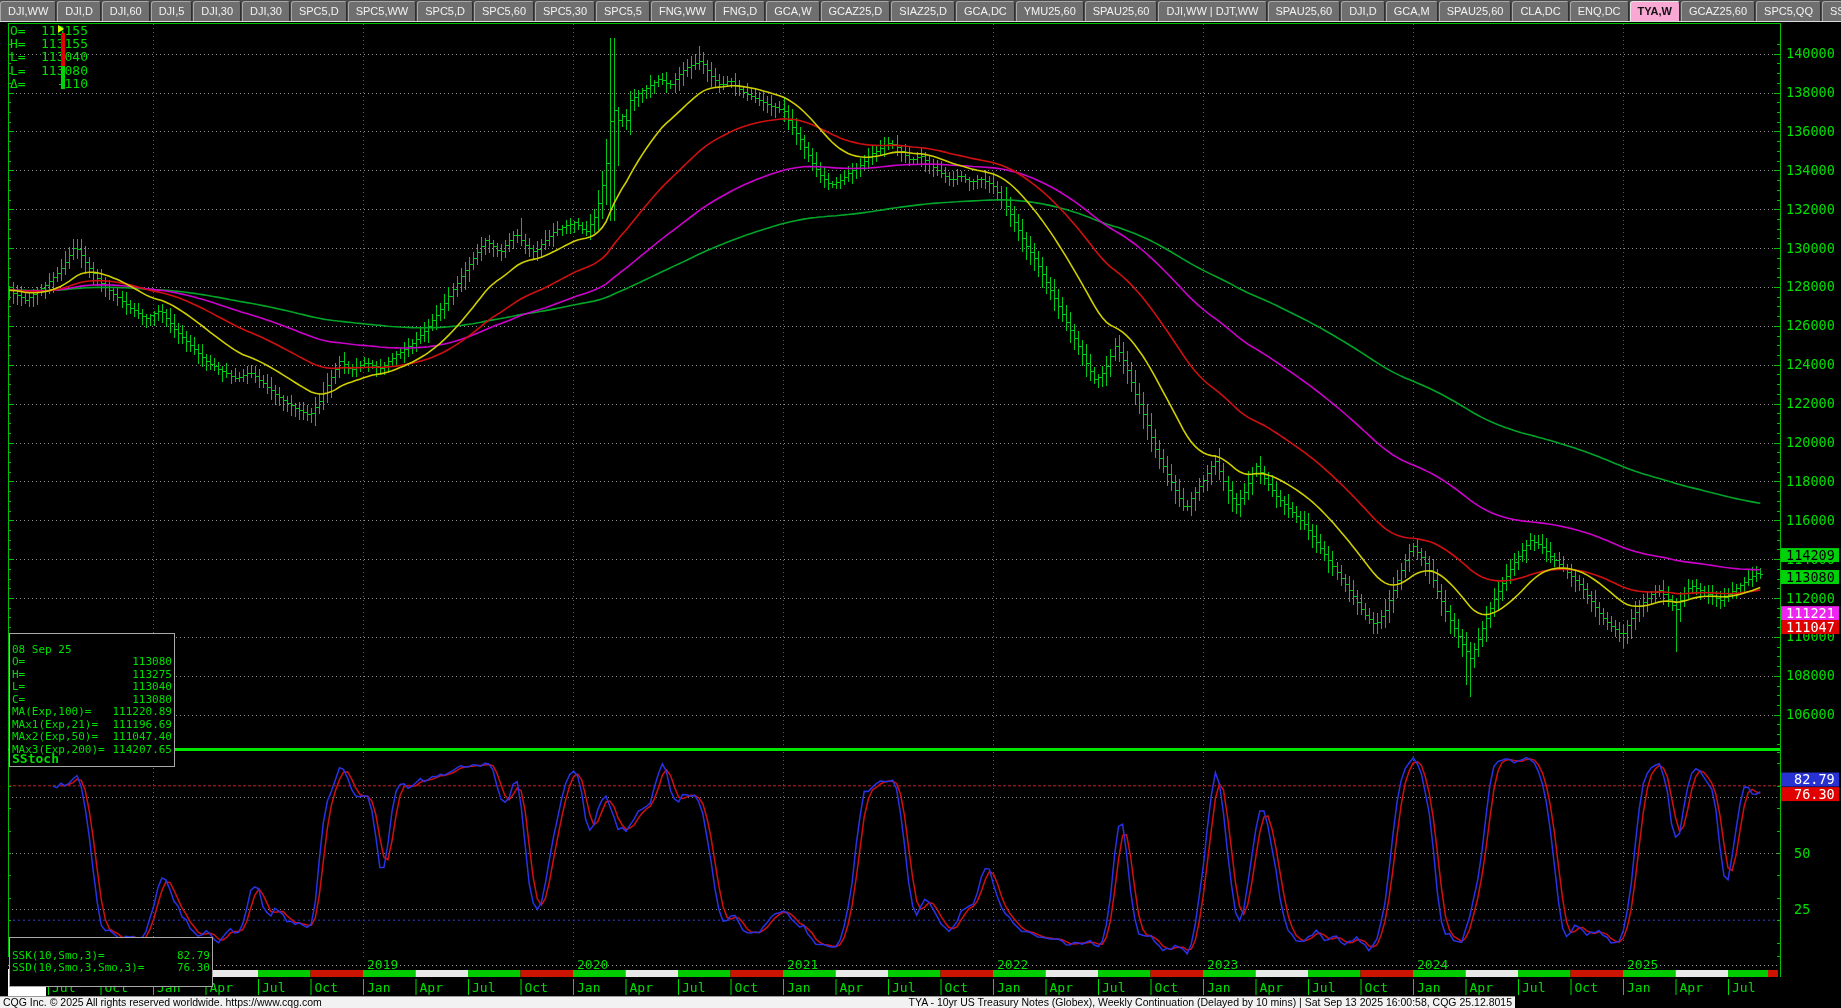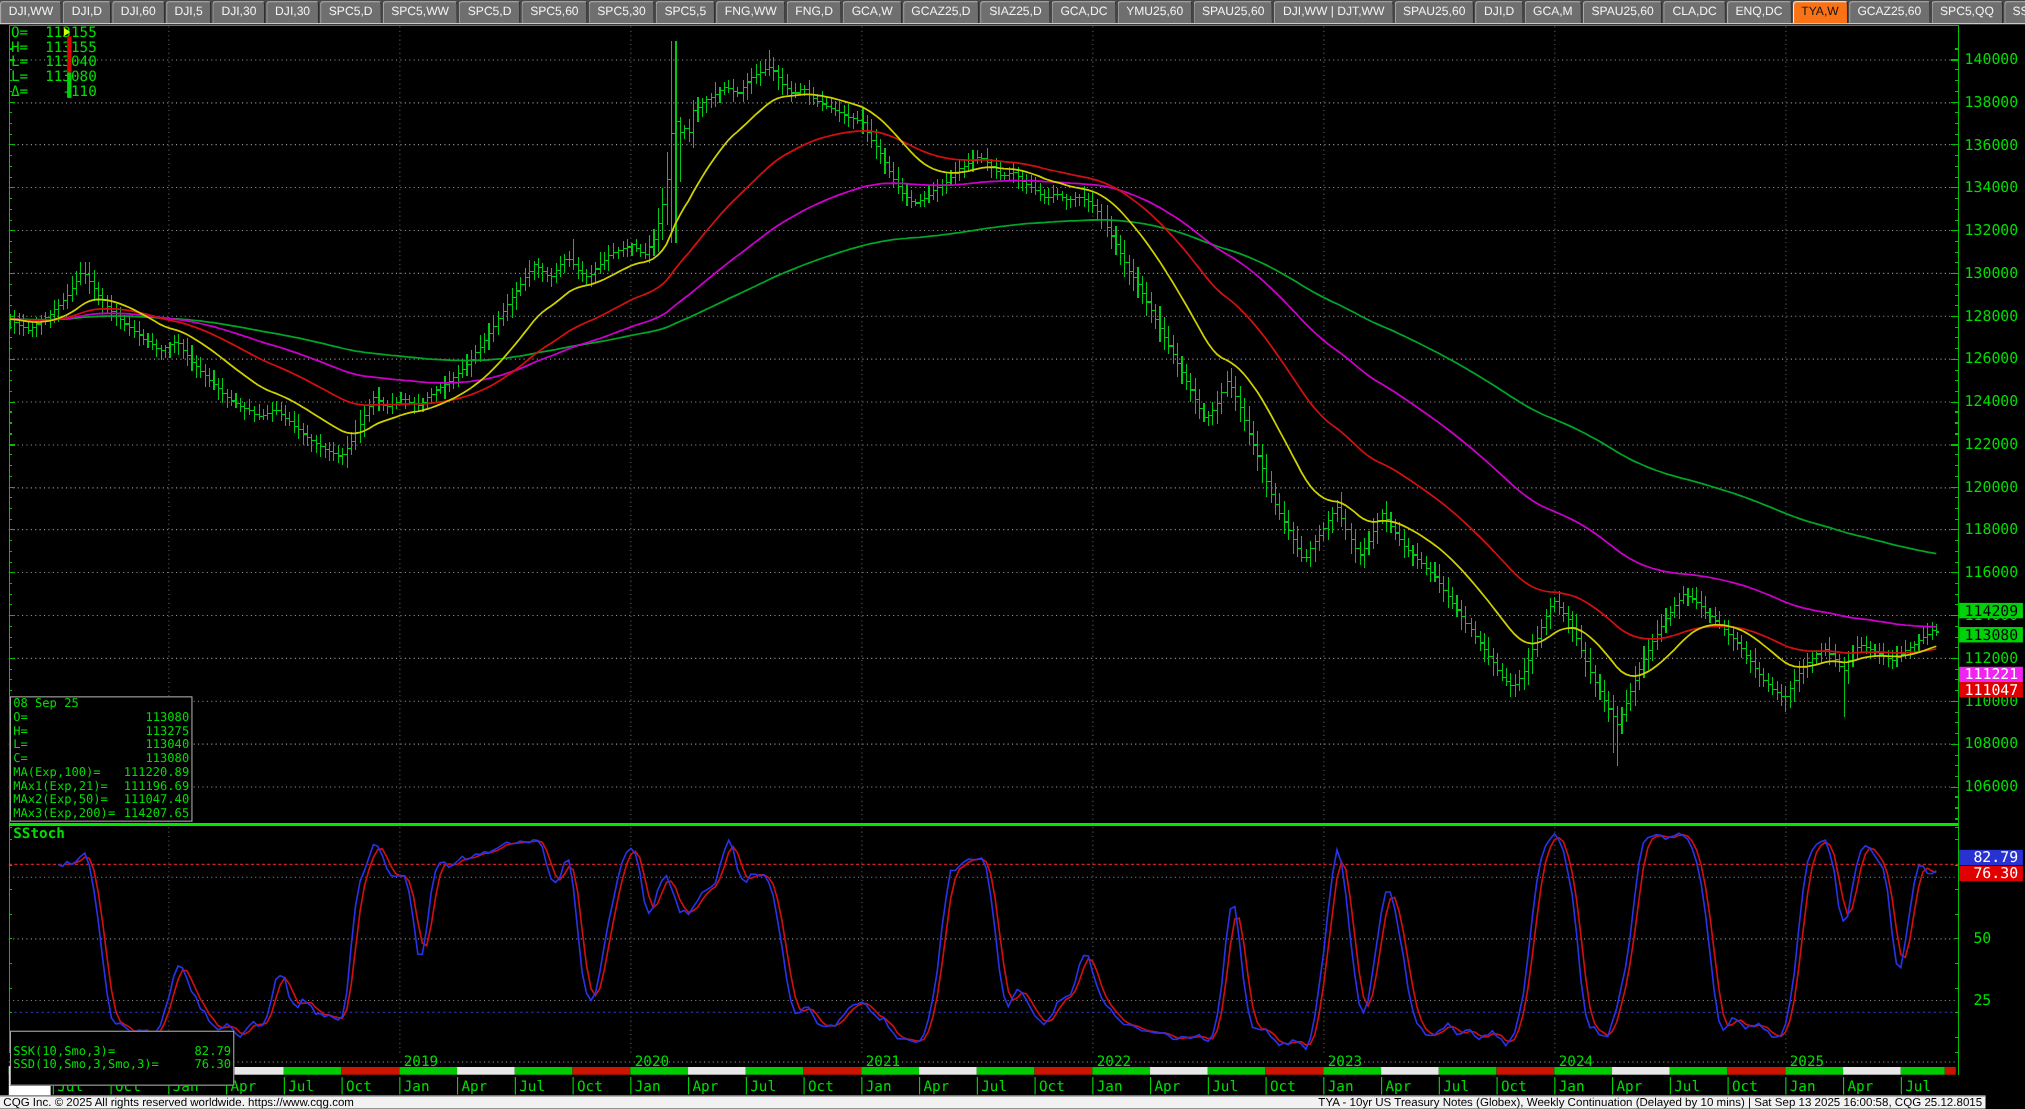--- a/index.html
+++ b/index.html
@@ -4,41 +4,41 @@
 <style>
   html,body{margin:0;padding:0;background:#000;width:1841px;height:1008px;overflow:hidden;}
   #app{position:relative;width:1841px;height:1008px;background:#000;font-family:"DejaVu Sans Mono",monospace;}
   
   #tabbar{position:absolute;top:0;left:0;width:1841px;height:22px;background:#484848;
     border-bottom:1px solid #d8d8d8;display:flex;align-items:flex-end;overflow:hidden;box-sizing:border-box;}
   .tab{flex:0 0 auto;height:19px;line-height:18px;margin:0 1px 0 0;padding:0 7px;
     background:#6f6f6f;color:#f2f2f2;font-family:"Liberation Sans",sans-serif;font-size:11px;
     border-top:1px solid #a8a8a8;border-left:1px solid #a8a8a8;border-right:1px solid #2e2e2e;
     border-radius:3px 3px 0 0;white-space:nowrap;cursor:default;}
-  .tab.active{background:#f97316;color:#111;border-top:1px solid #e8e8e8;border-left:1px solid #e8e8e8;}
+  .tab.active{background:#f9a8d4;color:#111;border-top:1px solid #e8e8e8;border-left:1px solid #e8e8e8;font-weight:bold;}
   
   #chart{position:absolute;top:22px;left:0;}
   
   .ovl{position:absolute;color:#00de00;pointer-events:none;}
   #quote{top:24px;left:10px;font-size:13px;line-height:13.2px;}
   .qrow{display:flex;}
   .qlabel{width:26px;}
   .qval{width:52px;text-align:right;}
   #qbar-red{position:absolute;top:33px;left:61px;width:4px;height:33px;background:#e00000;}
   #qbar-grn{position:absolute;top:66px;left:61px;width:4px;height:23px;background:#00d20a;}
   #qbar-arrow{position:absolute;top:25px;left:58px;width:0;height:0;border-top:4px solid transparent;
     border-bottom:4px solid transparent;border-left:6px solid #cfff00;}
   #infobox{top:633px;left:9px;width:160px;border:1px solid #a8a8a8;background:#000;
-    font-size:11px;line-height:12.45px;padding:0 2px;}
+    font-size:11px;line-height:12.45px;padding:10px 2px;}
   .irow{display:flex;justify-content:space-between;}
   #sstoch-label{top:751px;left:12px;font-size:13px;font-weight:bold;}
   #stochbox{top:937px;left:9px;width:198px;border:1px solid #a8a8a8;background:#000;
     font-size:11px;line-height:11.8px;padding:12px 2px;}
   
-  #statusbar{position:absolute;top:996px;left:0;width:1805px;height:12px;background:#f2f2f2;
+  #statusbar{position:absolute;top:996px;left:0;width:1515px;height:12px;background:#f2f2f2;
     border-top:1px solid #999;display:flex;justify-content:space-between;box-sizing:border-box;
     font-family:"Liberation Sans",sans-serif;font-size:10.5px;line-height:11px;color:#000;padding:0 3px;}
 </style>
 </head>
 <body>
 
 <div id="app">
   <div id="tabbar">
       <div class="tab">DJI,WW</div>
       <div class="tab">DJI,D</div>

